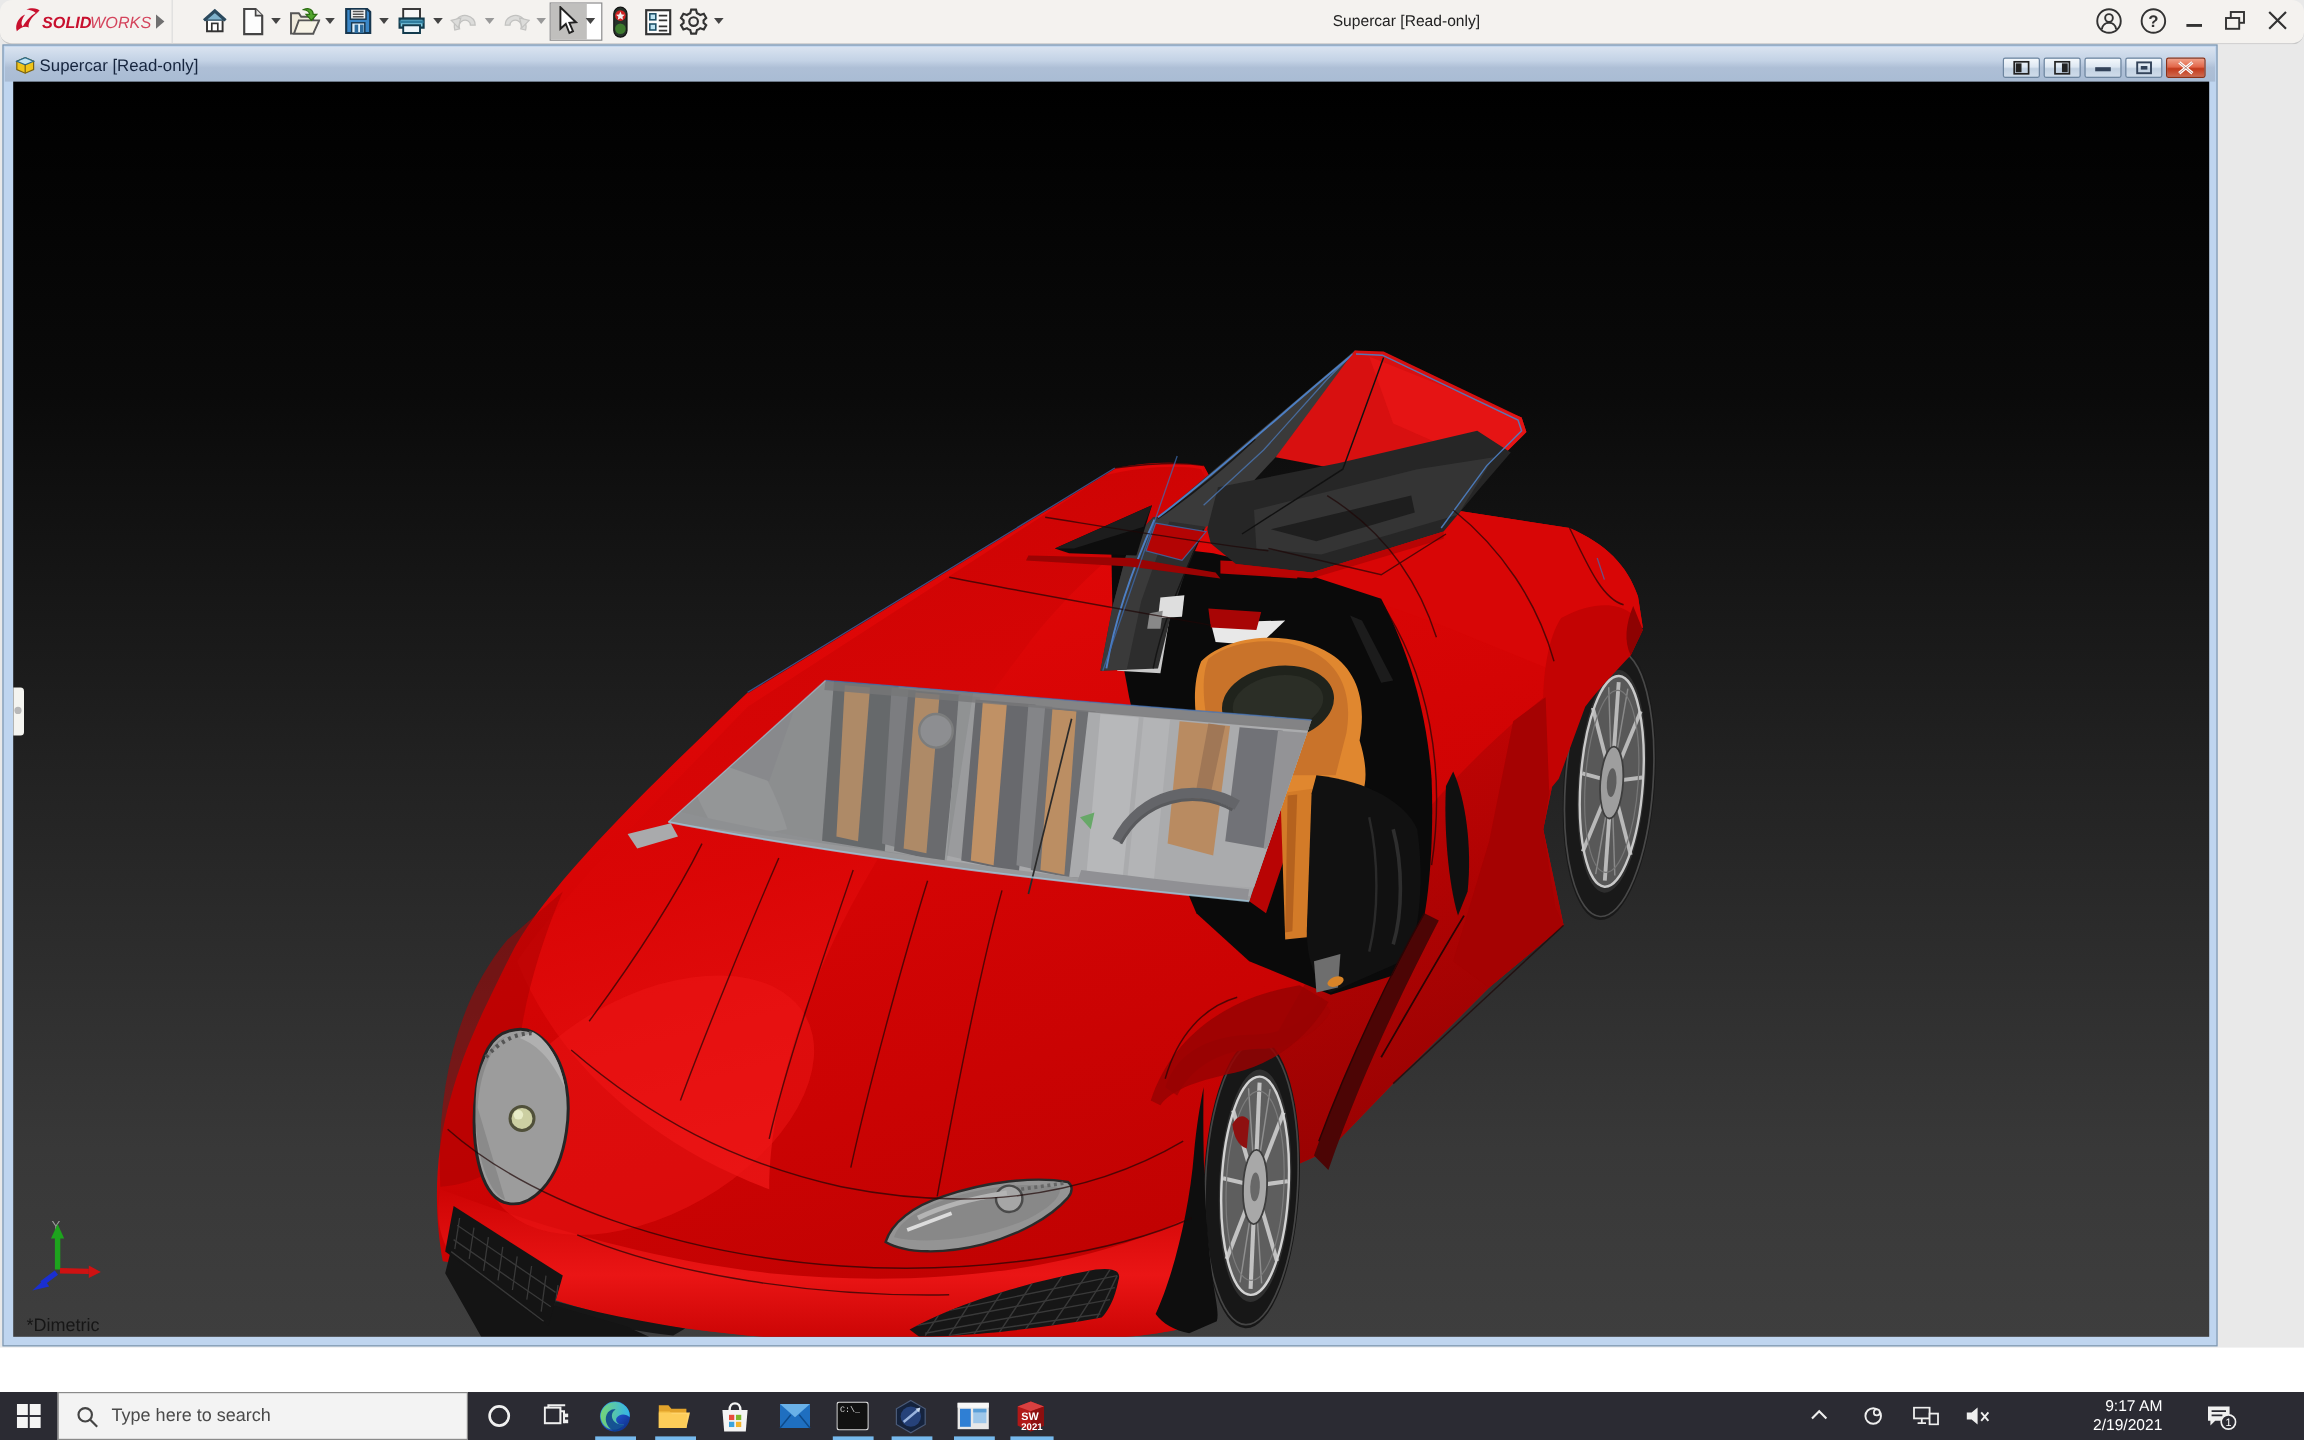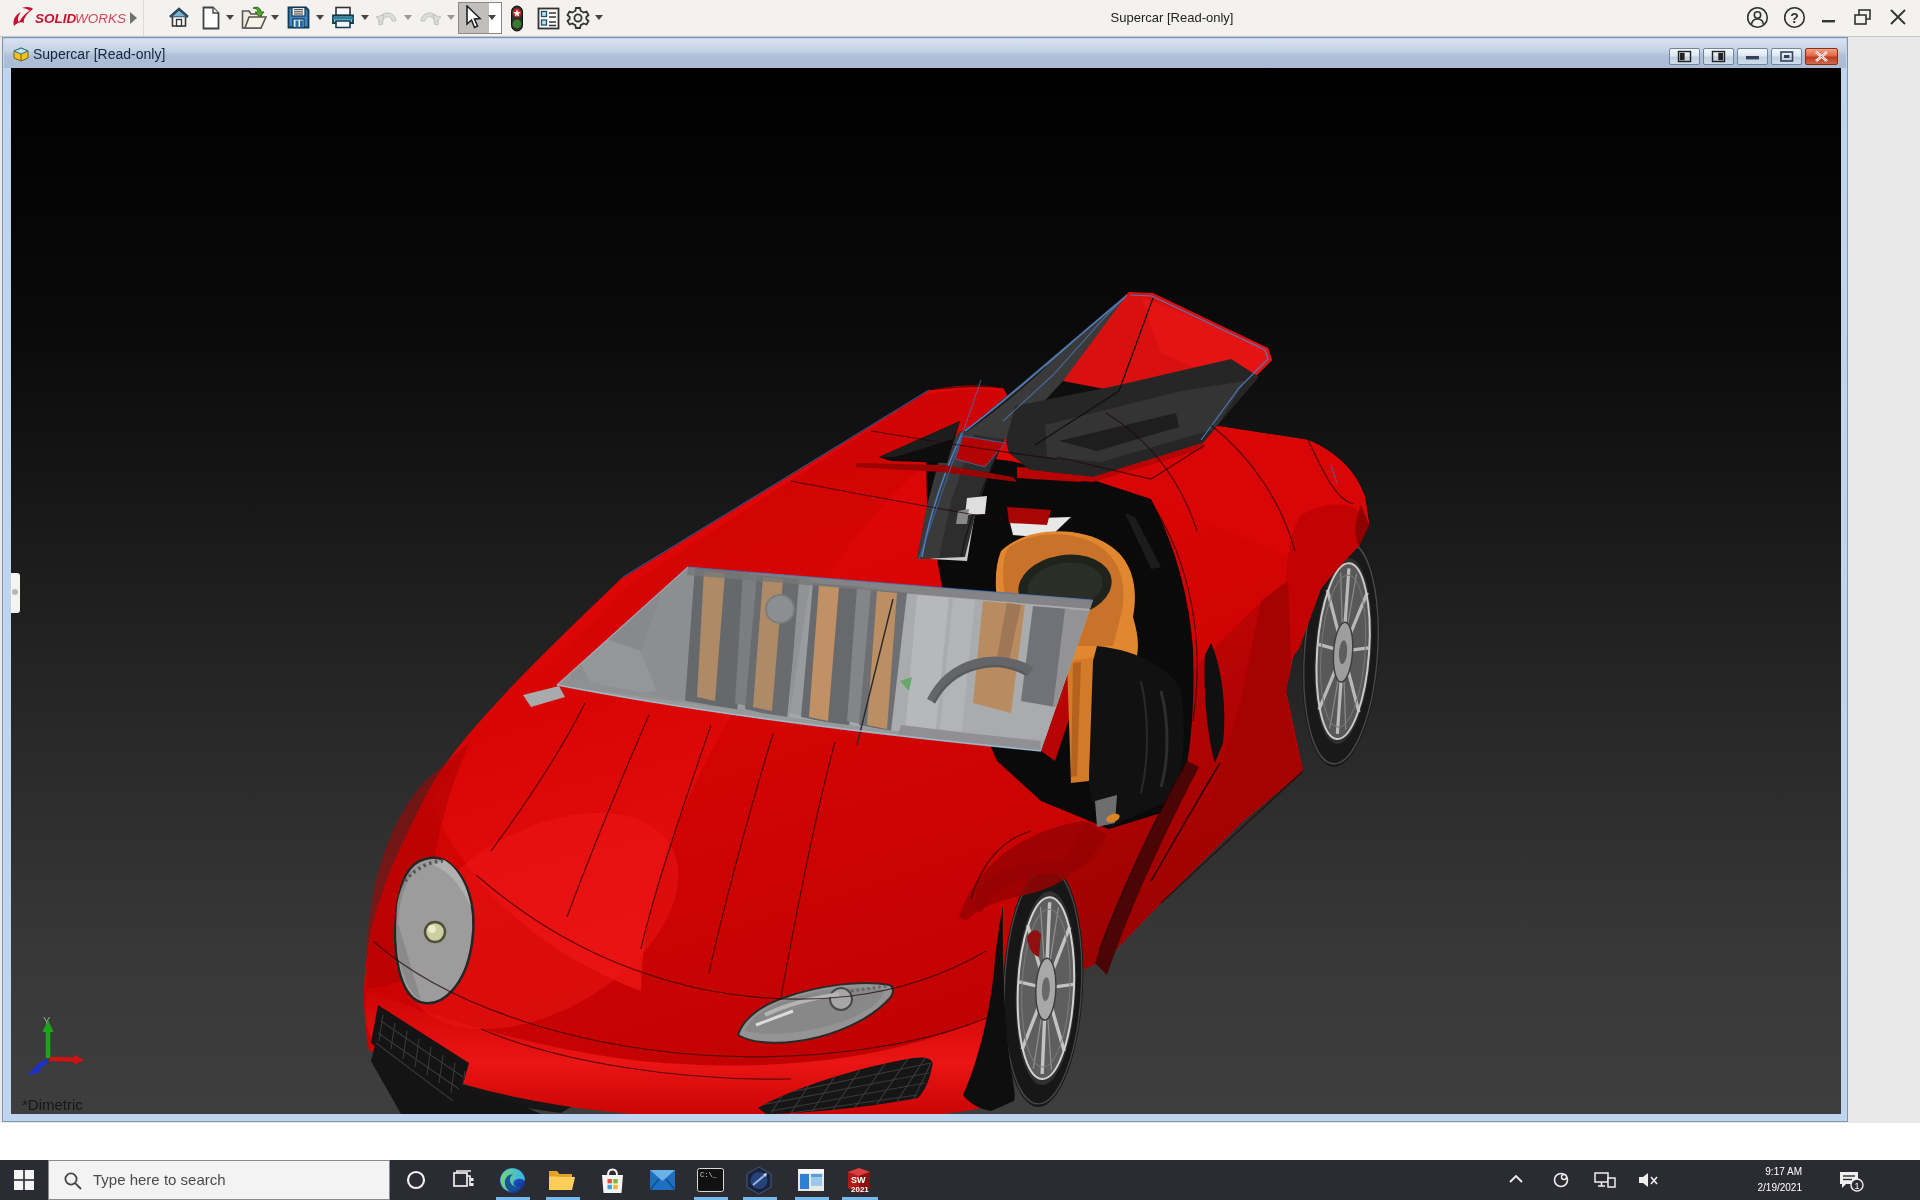--- a/index.html
+++ b/index.html
@@ -1,20 +1,20 @@
 <!DOCTYPE html>
 <html><head>
 <meta charset="utf-8">
 <style>
 * { margin:0; padding:0; box-sizing:border-box; }
 html,body { width:1920px; height:1200px; overflow:hidden; font-family:"Liberation Sans",sans-serif; }
 #page { position:relative; width:1920px; height:1200px; background:#e9e9e9; }
 
 
-#toolbar { position:absolute; left:0; top:0; width:1920px; height:37px; background:#f4f2ef; border-bottom:1px solid #c8c8c8; }
+#toolbar { position:absolute; left:0; top:0; width:1920px; height:37px; background:#f4f2ef; border-bottom:1px solid #c8c8c8;border-radius:10px; }
 #swlogo { position:absolute; left:8px; top:4px; }
 .tbsep { position:absolute; top:0; width:1px; height:36px; background:#dcdcdc; }
 .ddarrow { position:absolute; top:15px; width:0; height:0; border-left:4px solid transparent; border-right:4px solid transparent; border-top:5px solid #444; }
 #seltool { position:absolute; left:458px; top:2px; width:44px; height:32px; background:#fff; border:1px solid #8a8a8a; }
 #seltoolin { position:absolute; left:0px; top:0px; width:30px; height:30px; background:#c0bfbd; }
 #apptitle { position:absolute; left:412px; top:0; width:1520px; text-align:center; font-size:13px; color:#222; line-height:36px; }
 
 
 .appbtn { position:absolute; top:6px; color:#333; }
 
@@ -31,21 +31,21 @@
 
 
 #statusstrip { position:absolute; left:0; top:1123px; width:1920px; height:37px; background:#ffffff; }
 
 
 #taskbar { position:absolute; left:0; top:1160px; width:1920px; height:40px; background:#2b2b33; }
 #searchbox { position:absolute; left:48px; top:0px; width:342px; height:40px; background:#f3f3f3; border:1px solid #8a8a8a; }
 #searchbox span { position:absolute; left:44px; top:10px; font-size:15px; color:#4a4a4a; }
 .tbicon { position:absolute; top:6px; }
 .tbline { position:absolute; top:37px; height:3px; background:#76b9ed; }
-#clock { position:absolute; right:118px; top:4px; text-align:right; font-size:10px; color:#fff; line-height:16px; }
+#clock { position:absolute; right:118px; top:4px; text-align:right; font-size:13px; color:#fff; line-height:16px; }
 </style>
 </head>
 <body>
 <div id="page">
 
   <div id="toolbar">
     <svg id="swlogo" width="125" height="28" viewBox="0 0 125 28">
       <path d="M6 22 C4 16 8 10 13 8 C10 12 9 16 11 18 C14 13 19 7 24 6 C18 10 15 16 16 19 C13 17 9 19 6 22 z" fill="#c8102e"></path>
       <path d="M14 4 C18 2 24 3 25 5 L22 7 C20 5 16 4 14 4 z" fill="#c8102e"></path>
       <text x="27" y="19" font-size="13.5" font-weight="bold" font-style="italic" fill="#c8102e" font-family="Liberation Sans,sans-serif">SOLID</text>

